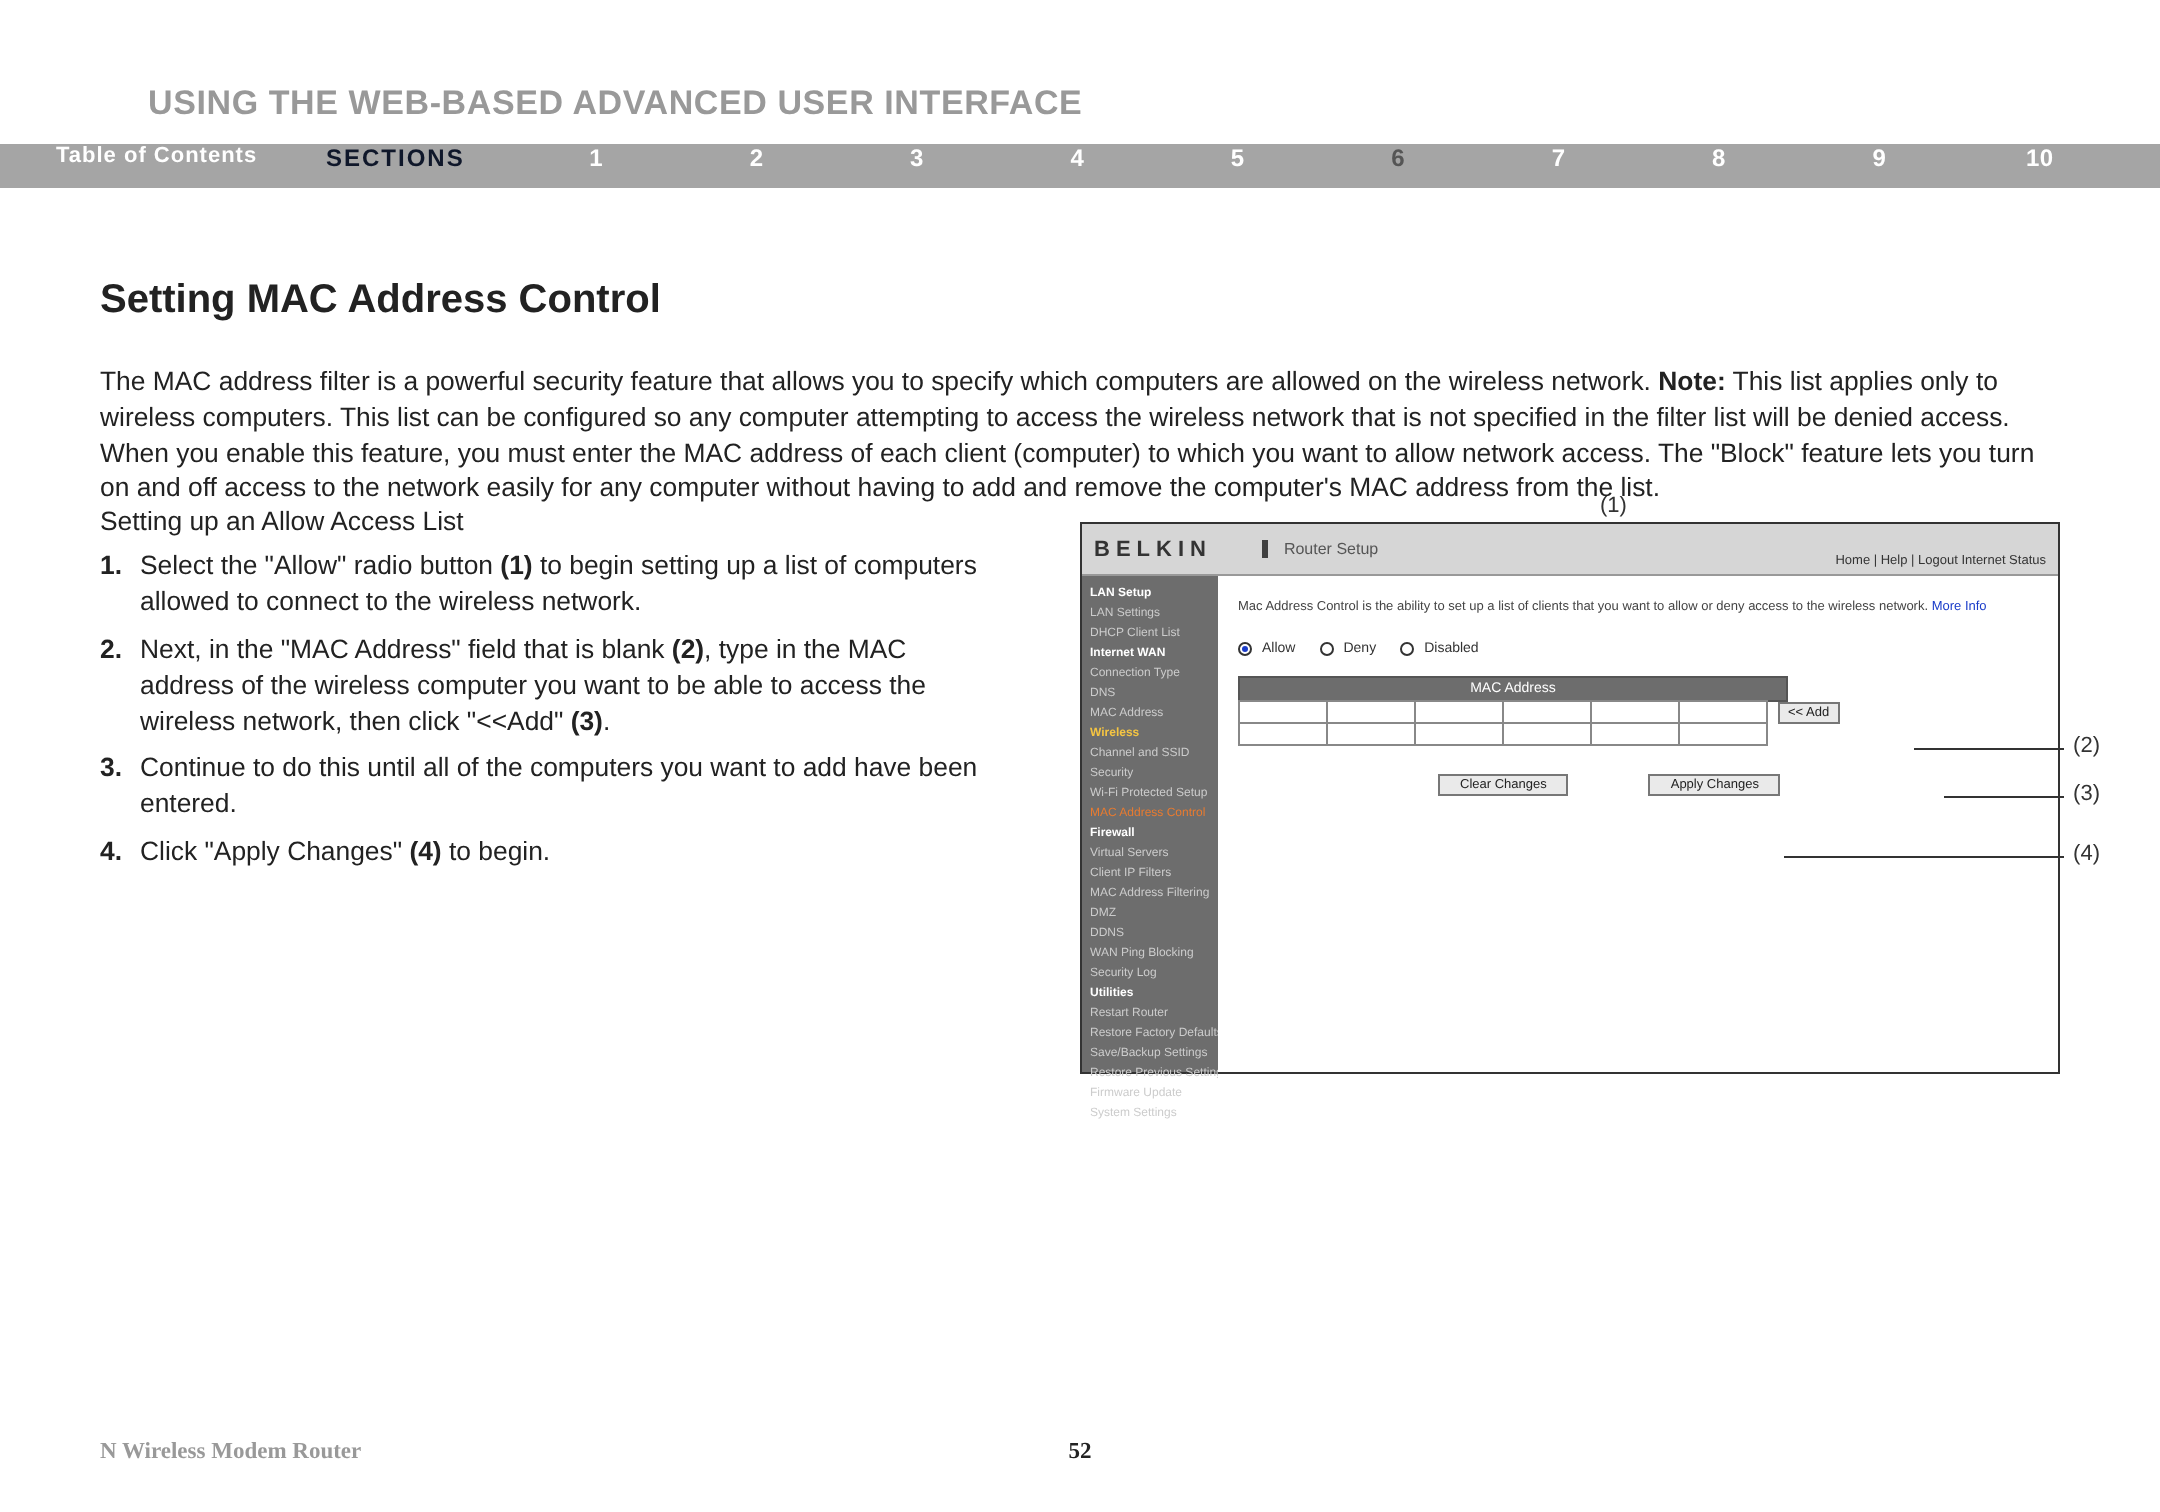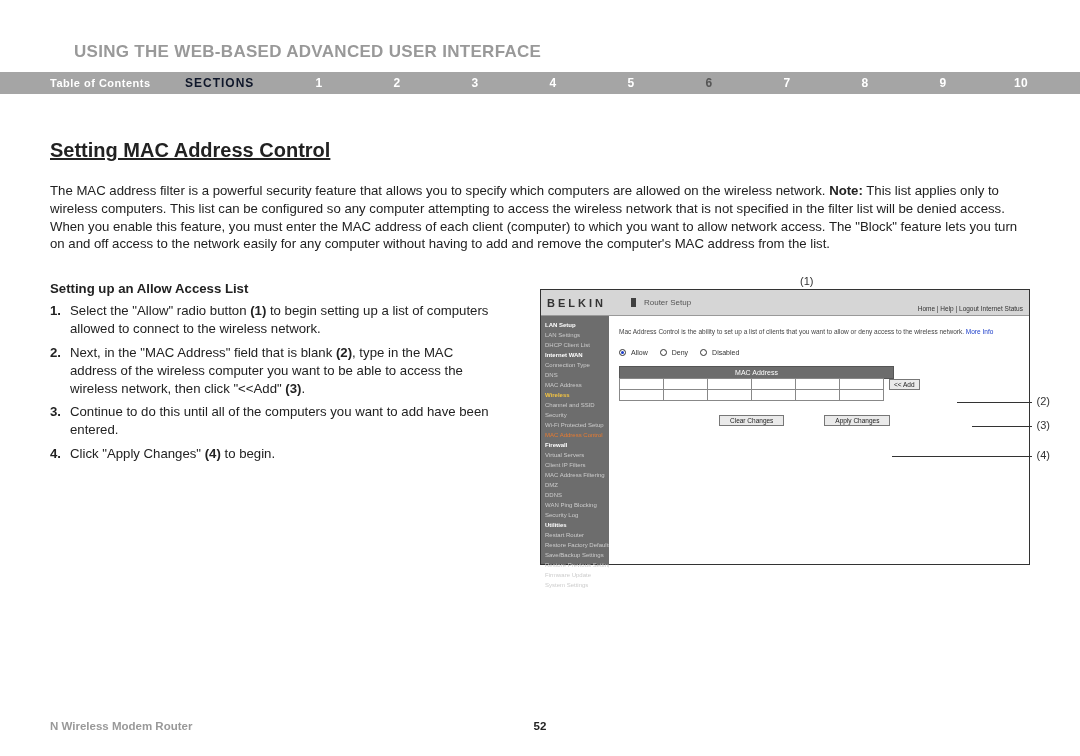--- a/index.html
+++ b/index.html
@@ -15,60 +15,58 @@
     color: #999;
     font-size: 17px;
     font-weight: bold;
     letter-spacing: 0.3px;
     padding: 42px 0 10px 74px;
   }
   .nav-bar {
     background: #a5a5a5;
     height: 22px;
     display: flex;
-    align-items: center;
+    align-items: flex-start;
     font-size: 11px;
     color: #fff;
     font-weight: bold;
-    padding-left: 50px;
+    padding-left: 28px;
     padding-right: 20px;
   }
   .nav-toc { width: 135px; letter-spacing: 0.5px; }
   .nav-sections { width: 95px; color: #0f172a; letter-spacing: 1px; font-size: 12px; }
   .nav-num {
     flex: 1;
     text-align: center;
     font-size: 12px;
     letter-spacing: 0.3px;
   }
   .nav-num.active { color: #555; }
   .content {
     padding: 45px 50px 0 50px;
   }
   .section-title {
     font-size: 20px;
     font-weight: bold;
     color: #222;
     margin-bottom: 20px;
-    text-decoration: underline;
   }
   .intro-text {
     font-size: 13.2px;
     line-height: 1.35;
     color: #222;
-    margin-bottom: 28px;
   }
   .columns {
     display: flex;
     gap: 20px;
   }
   .left-col { width: 475px; }
   .right-col { flex: 1; position: relative; }
   .sub-title {
-    font-weight: bold;
+    font-weight: normal;
     font-size: 13.2px;
     margin-bottom: 6px;
   }
   .step {
     display: flex;
     font-size: 13.2px;
     line-height: 1.35;
     margin-bottom: 6px;
   }
   .step-num { font-weight: bold; width: 20px; flex-shrink: 0; }
@@ -98,21 +96,21 @@
     font-family: Arial;
     font-weight: bold;
     letter-spacing: 3px;
     font-size: 11px;
     color: #333;
   }
   .router-setup-txt {
     font-size: 8px;
     color: #555;
     margin-left: 10px;
-    border-left: 5px solid #404040;
+    border-left: 3px solid #404040;
     padding-left: 8px;
     text-align: right;
   }
   .header-links {
     position: absolute;
     right: 6px;
     bottom: 3px;
     font-size: 6.5px;
     color: #333;
   }
@@ -210,20 +208,21 @@
   }
 
   .footer {
     position: absolute;
     bottom: 24px;
     left: 50px;
     right: 50px;
     display: flex;
     align-items: flex-end;
     font-size: 11.5px;
+    font-family: Liberation Serif, serif;
   }
   .footer-left { color: #999; font-weight: bold; }
   .footer-page { position: absolute; left: 50%; transform: translateX(-50%); font-weight: bold; color: #222; }
 </style>
 </head>
 <body>
 
 <div class="page-title">USING THE WEB-BASED ADVANCED USER INTERFACE</div>
 
 <div class="nav-bar">

